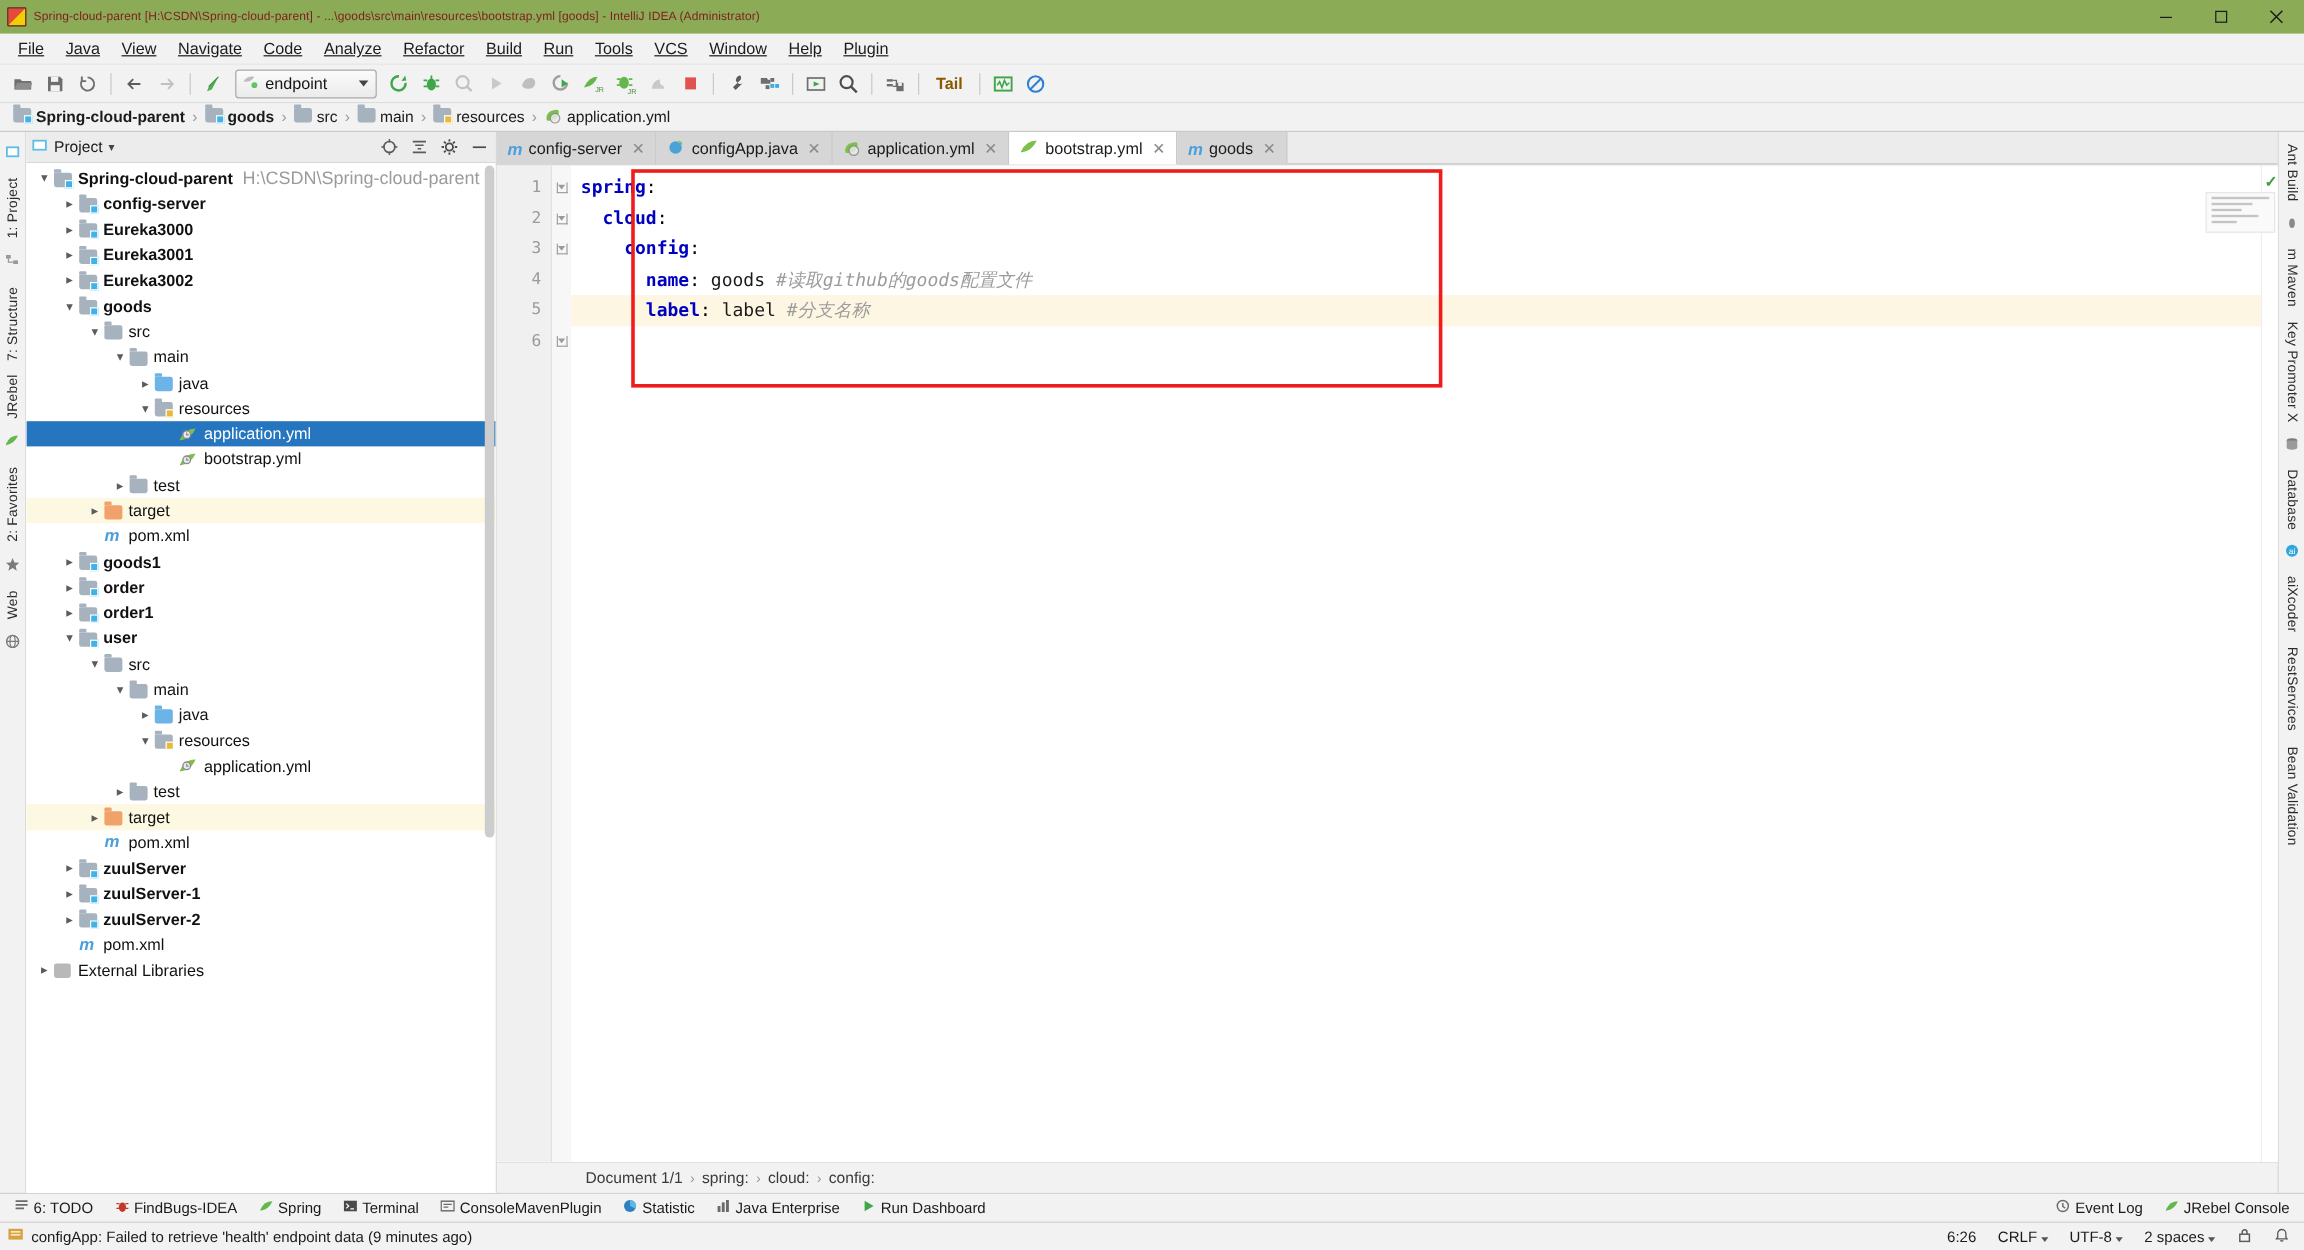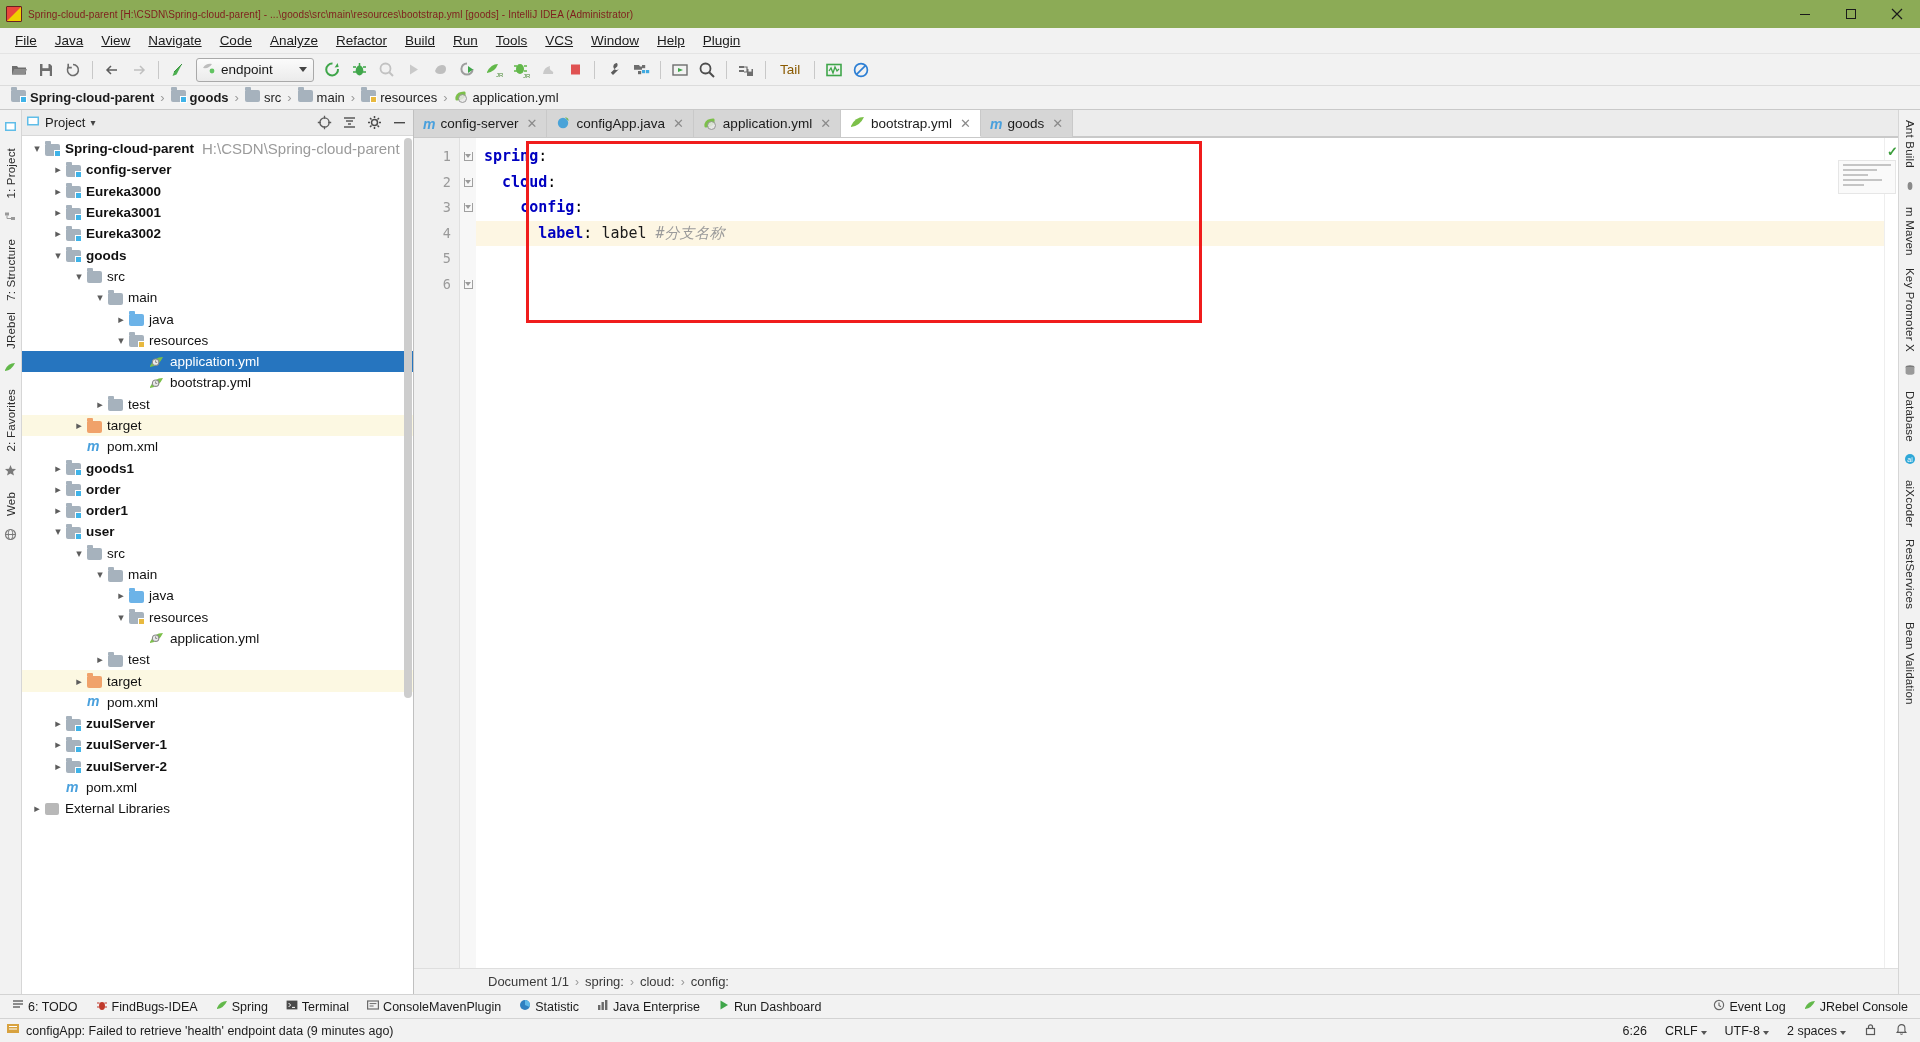--- a/index.html
+++ b/index.html
@@ -53,21 +53,21 @@
   #run-config {
     height: 24px; min-width: 118px; background: linear-gradient(#fbfbfb,#ebebeb);
     border: 1px solid #a9a9a9; border-radius: 3px; display: flex; align-items: center;
     padding: 0 4px; margin: 0 4px; gap: 4px;
   }
   #run-config .rc-label { font-size: 13.5px; color: #161616; flex: 1; white-space: nowrap; }
   .caret-down {
     width: 0; height: 0; border-left: 4px solid transparent; border-right: 4px solid transparent;
     border-top: 5px solid #444; margin-right: 2px;
   }
-  .tail-label { font-size: 13.5px; color: #8a5a00; padding: 0 8px; font-weight: 400; }
+  .tail-label { font-size: 13.5px; color: #8a5a00; padding: 0 8px; font-weight: 700; }
 
   
   #breadcrumb {
     height: 24px; flex: 0 0 24px; background: #f2f2f2; display: flex; align-items: center;
     padding-left: 8px; gap: 2px; border-bottom: 1px solid #c9c9c9;
   }
   .crumb { display: flex; align-items: center; gap: 4px; padding: 0 3px; }
   .crumb .crumb-text { font-size: 13px; color: #1b1b1b; white-space: nowrap; }
   .crumb.bold .crumb-text { font-weight: bold; }
   .crumb-sep { color: #9a9a9a; font-size: 13px; padding: 0 1px; }
@@ -907,20 +907,21 @@
           <div class="fold">
             <span class="fold-mark"></span>
           </div>
         </div>
       <div id="code">
         <div id="redbox"></div>
         <div id="code-lines">
             <div class="cline"><span class="k">spring</span><span class="p">:</span></div>
             <div class="cline">  <span class="k">cloud</span><span class="p">:</span></div>
             <div class="cline">    <span class="k">config</span><span class="p">:</span></div>
+            <div class="cline">      <span class="k">name</span><span class="p">:</span><span class="v"> goods </span><span class="cm">#读取github的goods配置文件</span></div>
             <div class="cline current">      <span class="k">label</span><span class="p">:</span><span class="v"> label </span><span class="cm">#分支名称</span></div>
           </div>
       </div>
       <div id="marker-bar">
         <span id="marker-check">✓</span>
       </div>
       <div id="minimap">
         <i></i>
           <i style="width:60%"></i>
           <i style="width:45%"></i>

